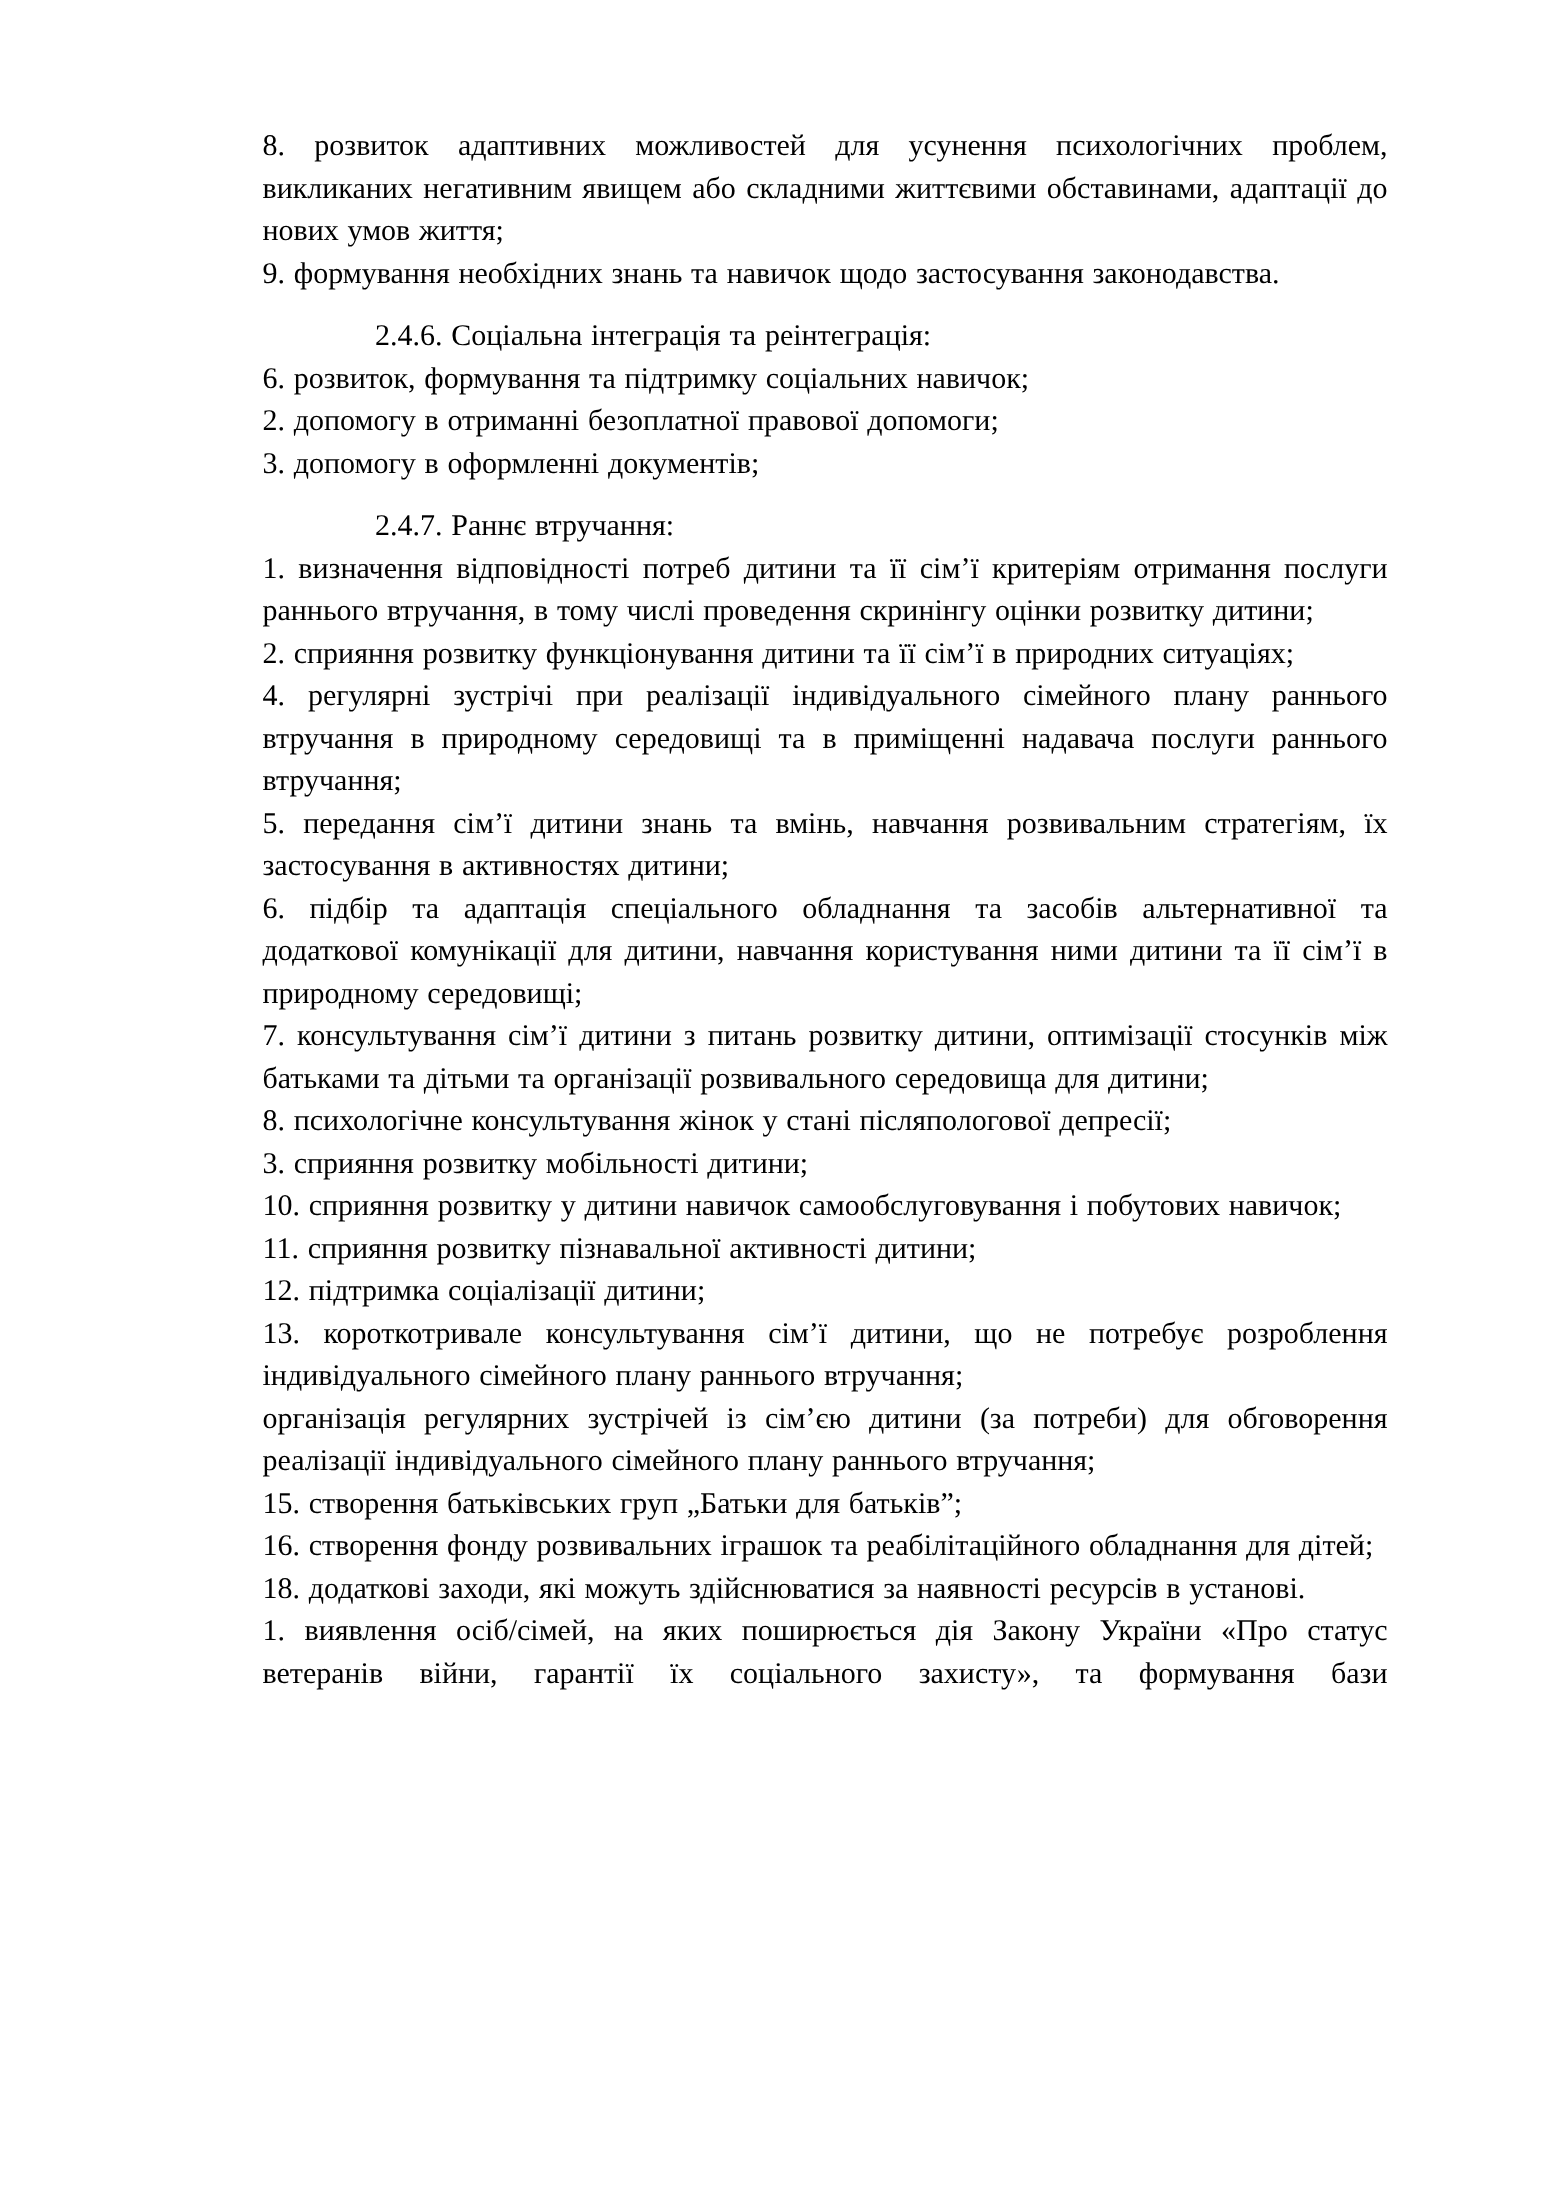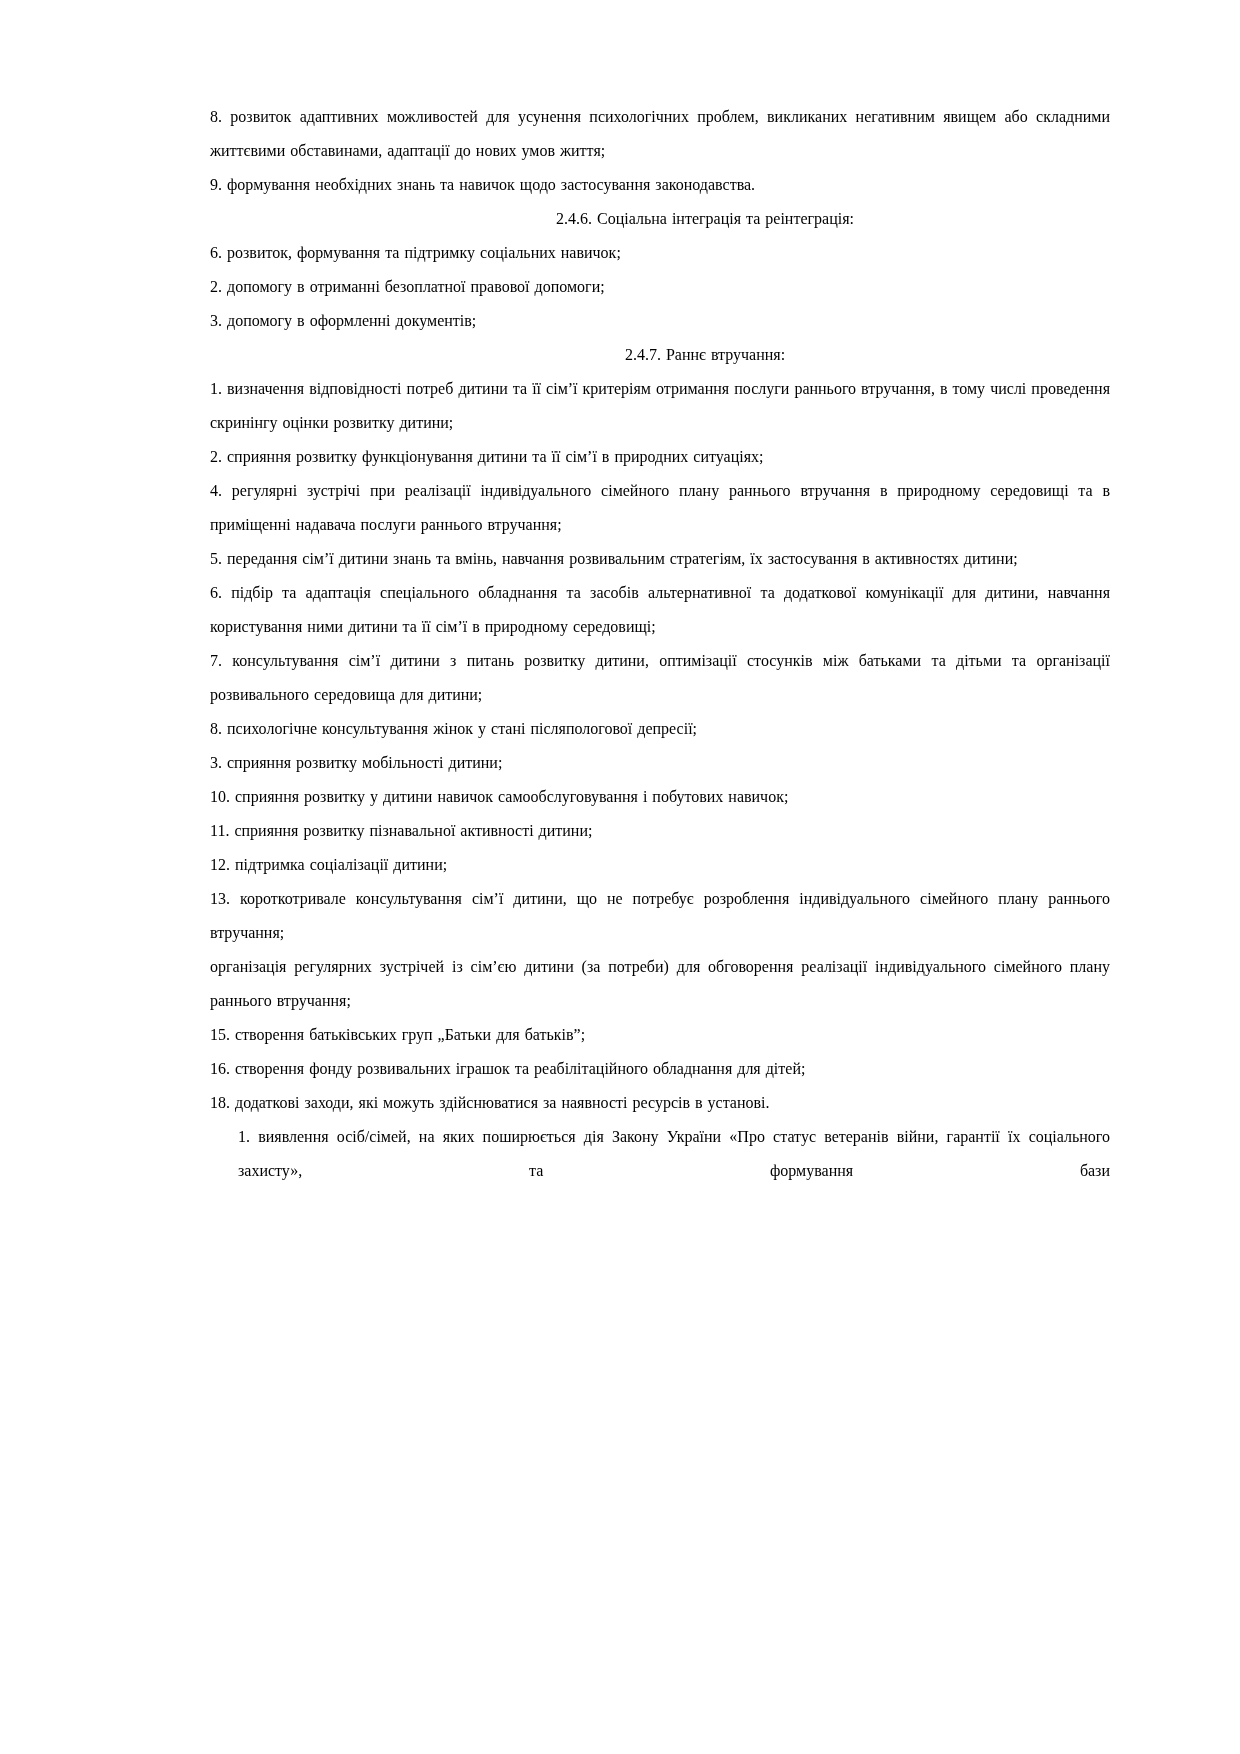--- a/index.html
+++ b/index.html
@@ -11,42 +11,42 @@
   .page {
     position: relative;
     width: 1140px;
     height: 1754px;
     margin: 0 auto;
     background: #ffffff;
     box-sizing: border-box;
     padding: 100px 180px 0 160px;
     overflow: hidden;
     font-family: "Liberation Serif", "DejaVu Serif", serif;
-    font-size: 16px;
+    font-size: 24px;
     line-height: 34px;
     color: #000000;
     -webkit-font-smoothing: antialiased;
   }
   .doc-body {
     width: 900px;
   }
   p.para {
     margin: 0;
     padding: 0;
     text-align: justify;
     word-spacing: 1px;
   }
   p.para.heading {
     text-indent: 90px;
-    text-align: center;
+    text-align: left;
+    margin-top: 16px;
   }
   p.para.body-cont {
     text-align: justify;
     text-align-last: justify;
-    margin-left: 28px;
   }
 </style>
 </head>
 <body>
 
 <div class="page" style="background: rgb(255, 255, 255); color: rgb(0, 0, 0);">
   <main class="doc-body">
       <p class="para body">8. розвиток адаптивних можливостей для усунення психологічних проблем, викликаних негативним явищем або складними життєвими обставинами, адаптації до нових умов життя;</p>
       <p class="para body">9. формування необхідних знань та навичок щодо застосування законодавства.</p>
       <p class="para heading">2.4.6. Соціальна інтеграція та реінтеграція:</p>

